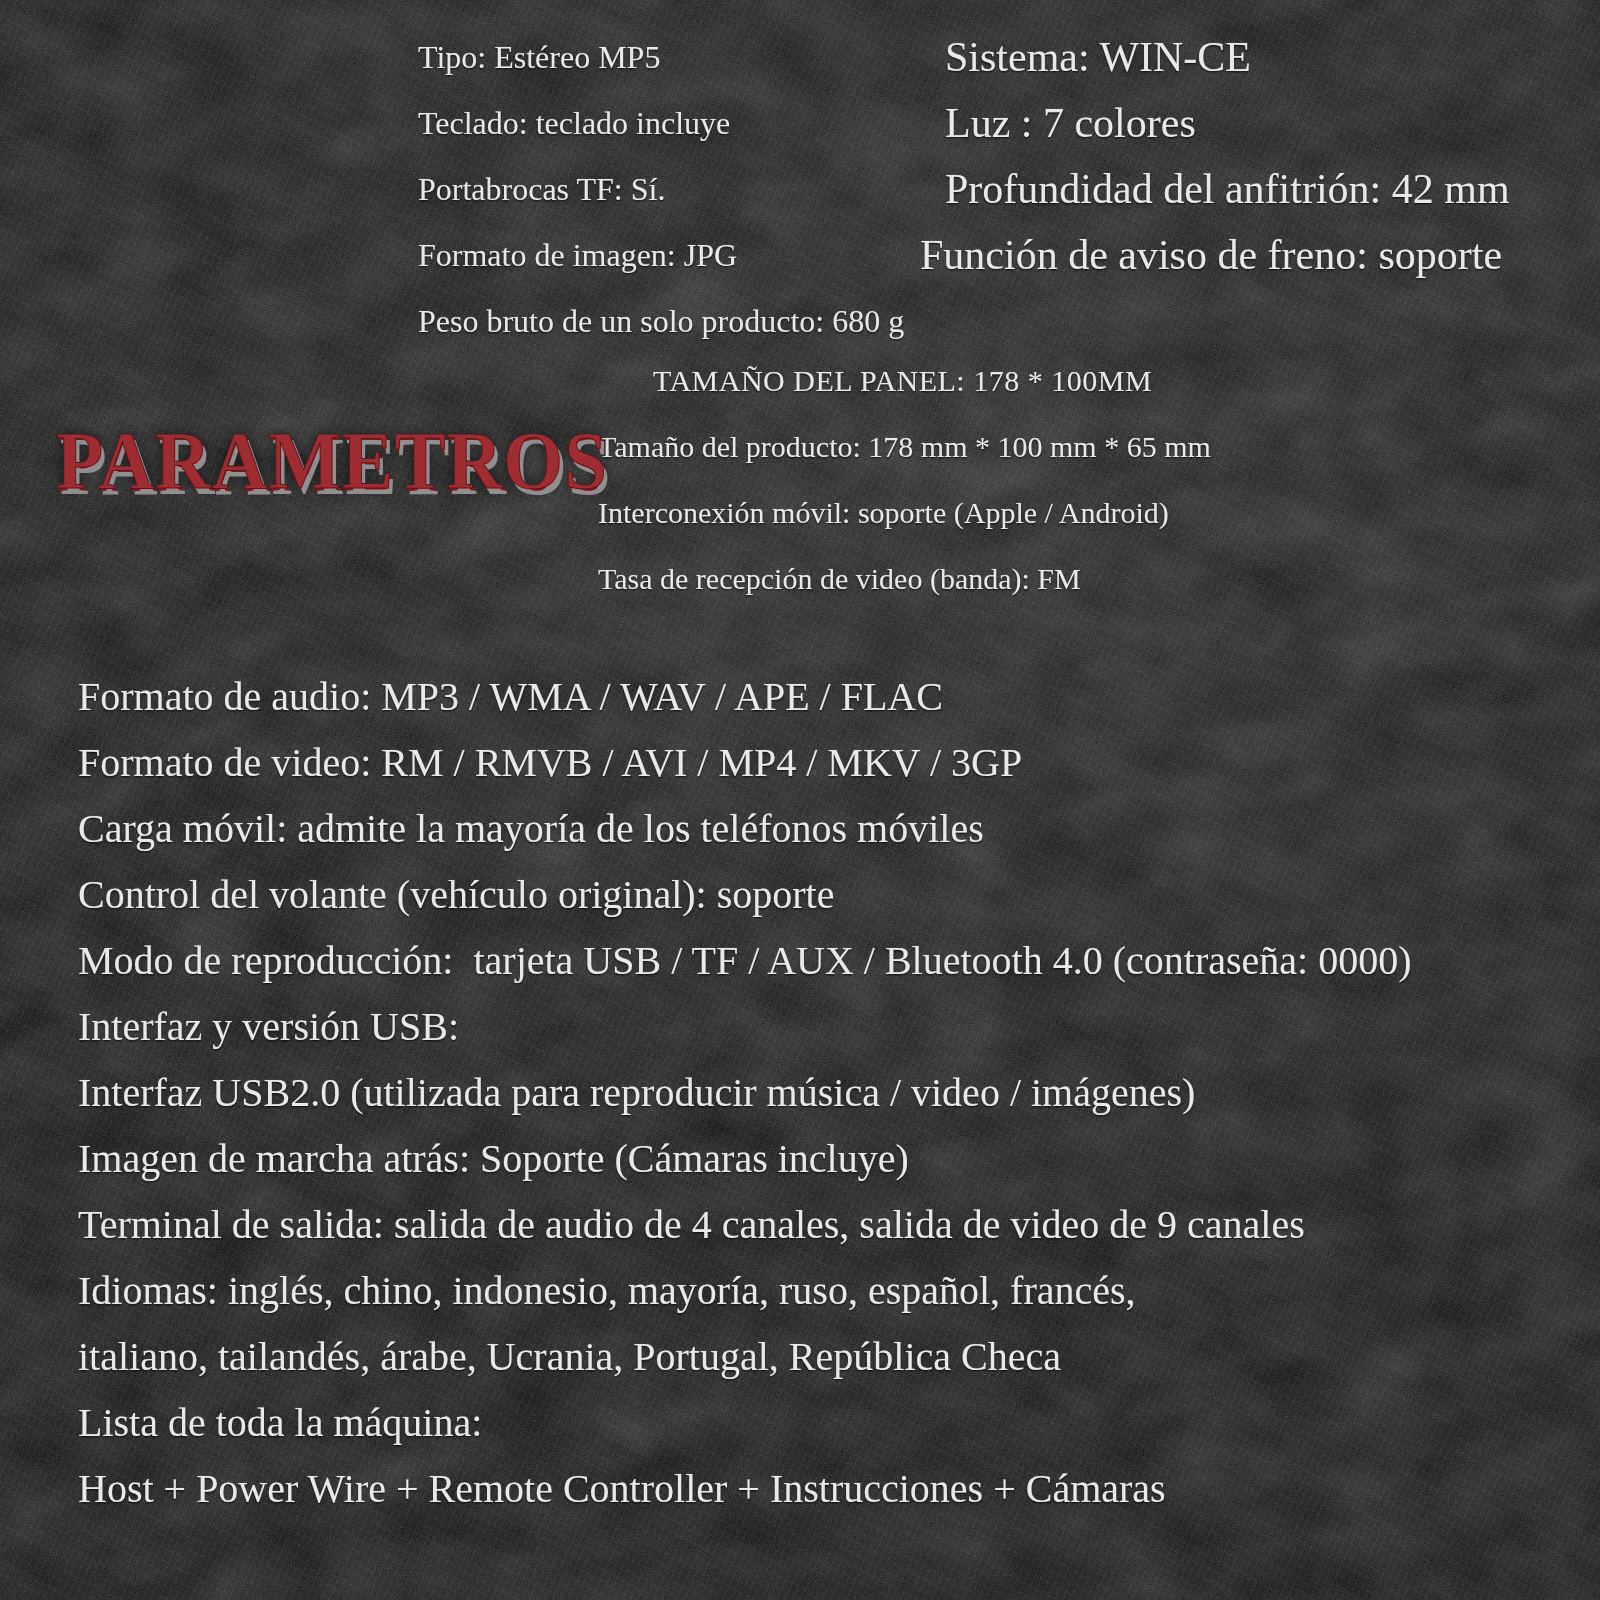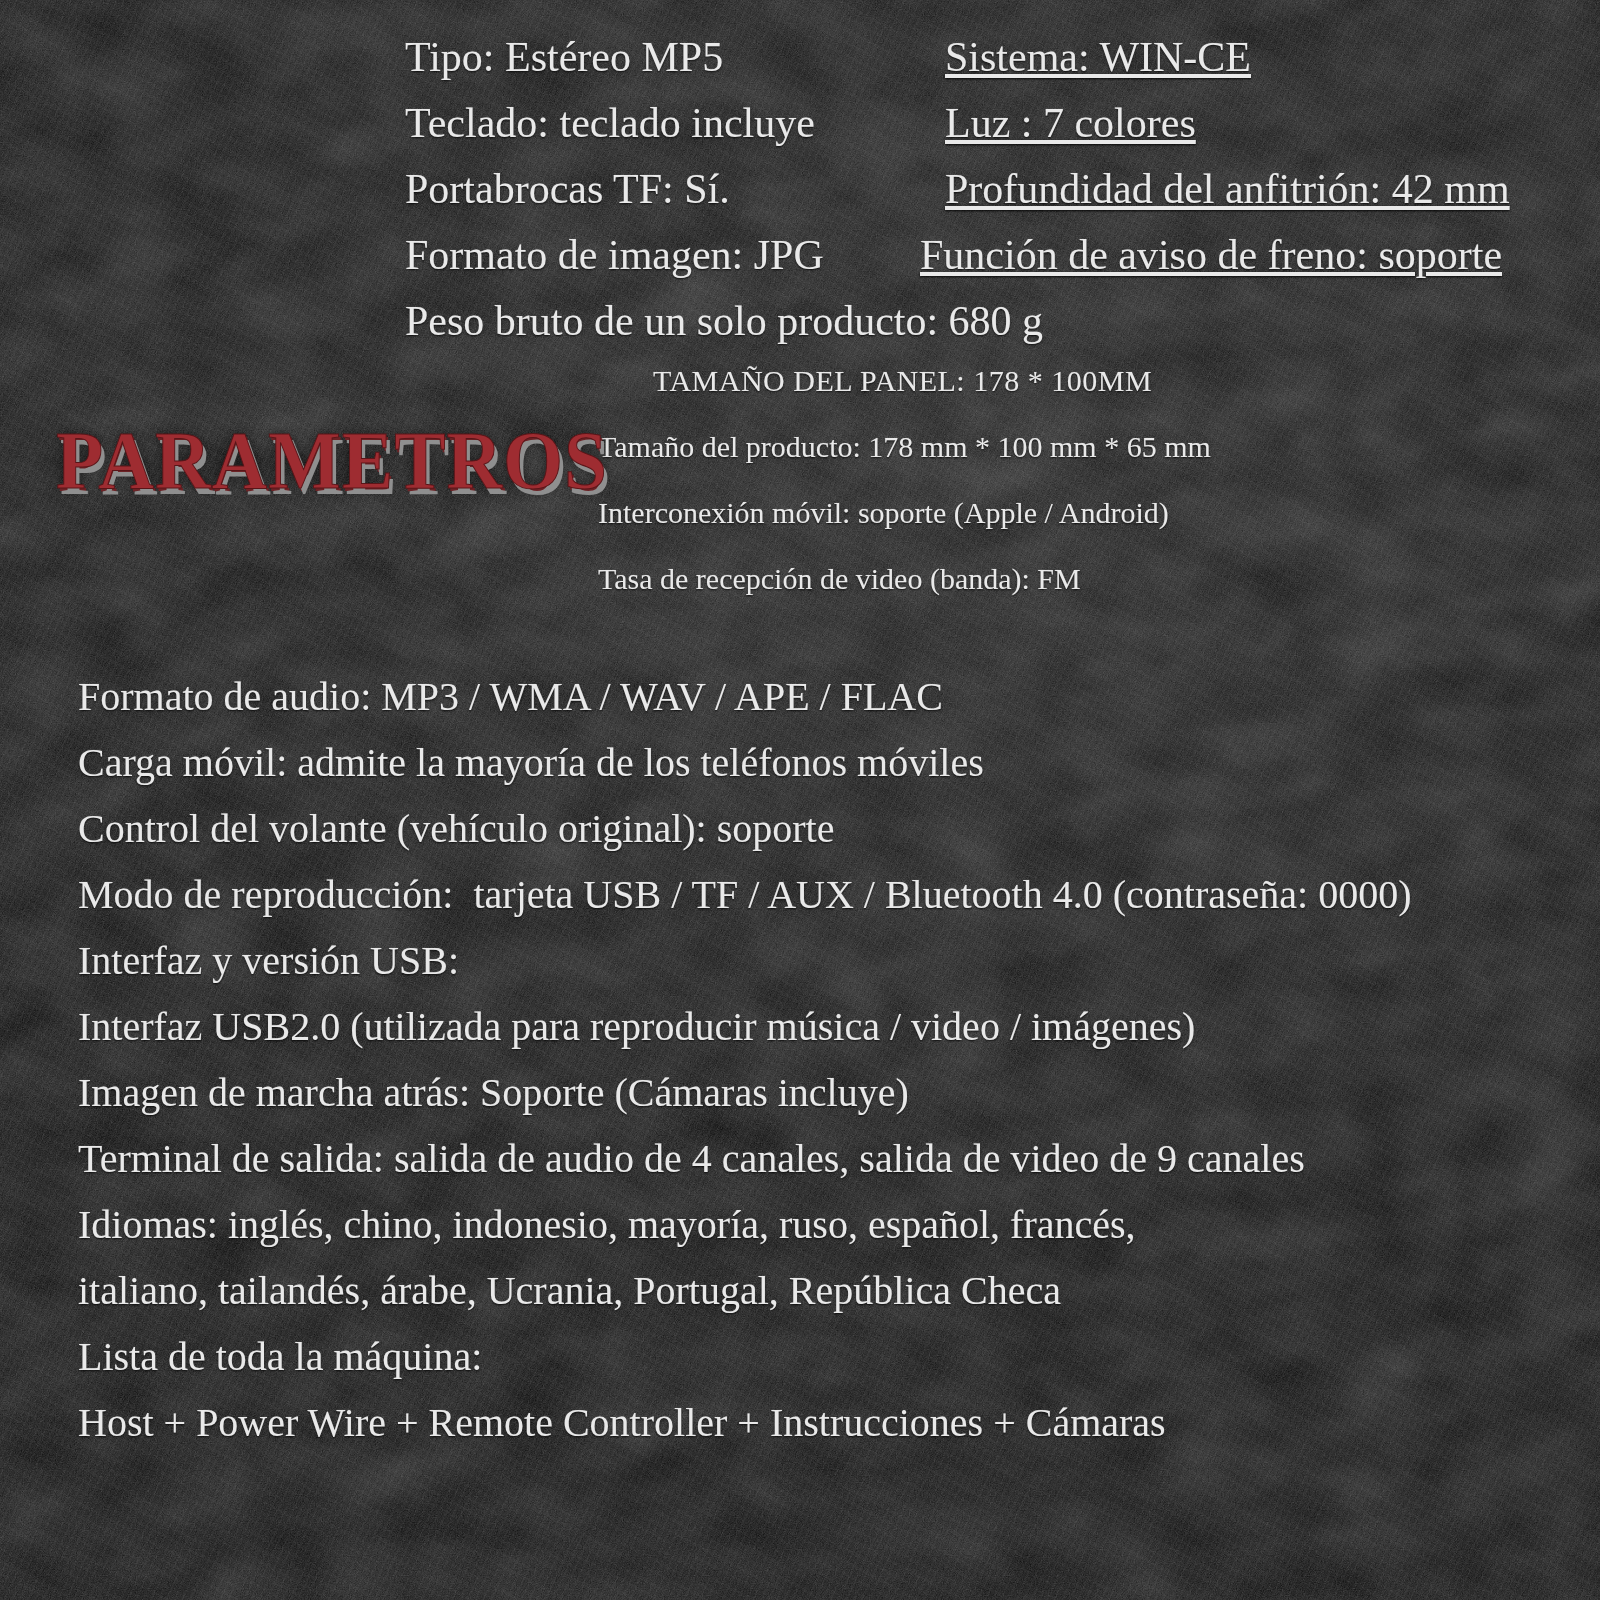--- a/index.html
+++ b/index.html
@@ -10,23 +10,23 @@
       repeating-linear-gradient(28deg, rgba(255,255,255,0.016) 0 3px, rgba(0,0,0,0) 3px 11px),
       radial-gradient(1200px 900px at 60% 30%, #1a1a1a 0%, #121212 55%, #0c0c0c 100%);
     font-family:"Liberation Serif","DejaVu Serif",serif;
     color:#e9e9e9;
   }
   .noise{position:absolute;inset:0;mix-blend-mode:screen;pointer-events:none;}
   .line{
     white-space:pre;
     text-shadow:0 1px 2px rgba(0,0,0,0.9), 0 0 1px rgba(255,255,255,0.55);
   }
-  .top-left{position:absolute;left:405px;top:24px;font-size:42px;line-height:66px;}
+  .top-left{position:absolute;left:418px;top:24px;font-size:32px;line-height:66px;}
   .top-right{position:absolute;left:920px;top:24px;font-size:42px;line-height:66px;}
-  .top-right .line{padding-left:25px;text-decoration:underline;}
+  .top-right .line{padding-left:25px;}
   .top-right .line.l3{padding-left:0;}
   .center-block{position:absolute;left:598px;top:348px;font-size:30px;line-height:66px;}
   .center-block .line.indent{padding-left:55px;letter-spacing:0.5px;}
   .parametros{
     position:absolute;left:56px;top:414px;margin:0;
     font-size:82px;font-weight:bold;letter-spacing:1px;
     transform:scaleX(0.94);transform-origin:left center;
     color:#9e2c31;
     -webkit-text-stroke:1px #5a1518;
     text-shadow:4px 6px 0 #8f8f8f, 2px 3px 0 #6b2326, 0 0 12px rgba(0,0,0,0.6);
@@ -70,20 +70,21 @@
     <div class="line indent">TAMAÑO DEL PANEL: 178 * 100MM</div>
     <div class="line">Tamaño del producto: 178 mm * 100 mm * 65 mm</div>
     <div class="line">Interconexión móvil: soporte (Apple / Android)</div>
     <div class="line">Tasa de recepción de video (banda): FM</div>
   </div>
 
   <h1 class="parametros">PARAMETROS</h1>
 
   <div class="details">
     <div class="line">Formato de audio: MP3 / WMA / WAV / APE / FLAC</div>
+    <div class="line">Formato de video: RM / RMVB / AVI / MP4 / MKV / 3GP</div>
     <div class="line">Carga móvil: admite la mayoría de los teléfonos móviles</div>
     <div class="line">Control del volante (vehículo original): soporte</div>
     <div class="line">Modo de reproducción:  tarjeta USB / TF / AUX / Bluetooth 4.0 (contraseña: 0000)</div>
     <div class="line">Interfaz y versión USB:</div>
     <div class="line">Interfaz USB2.0 (utilizada para reproducir música / video / imágenes)</div>
     <div class="line">Imagen de marcha atrás: Soporte (Cámaras incluye)</div>
     <div class="line">Terminal de salida: salida de audio de 4 canales, salida de video de 9 canales</div>
     <div class="line">Idiomas: inglés, chino, indonesio, mayoría, ruso, español, francés,</div>
     <div class="line">italiano, tailandés, árabe, Ucrania, Portugal, República Checa</div>
     <div class="line">Lista de toda la máquina:</div>

